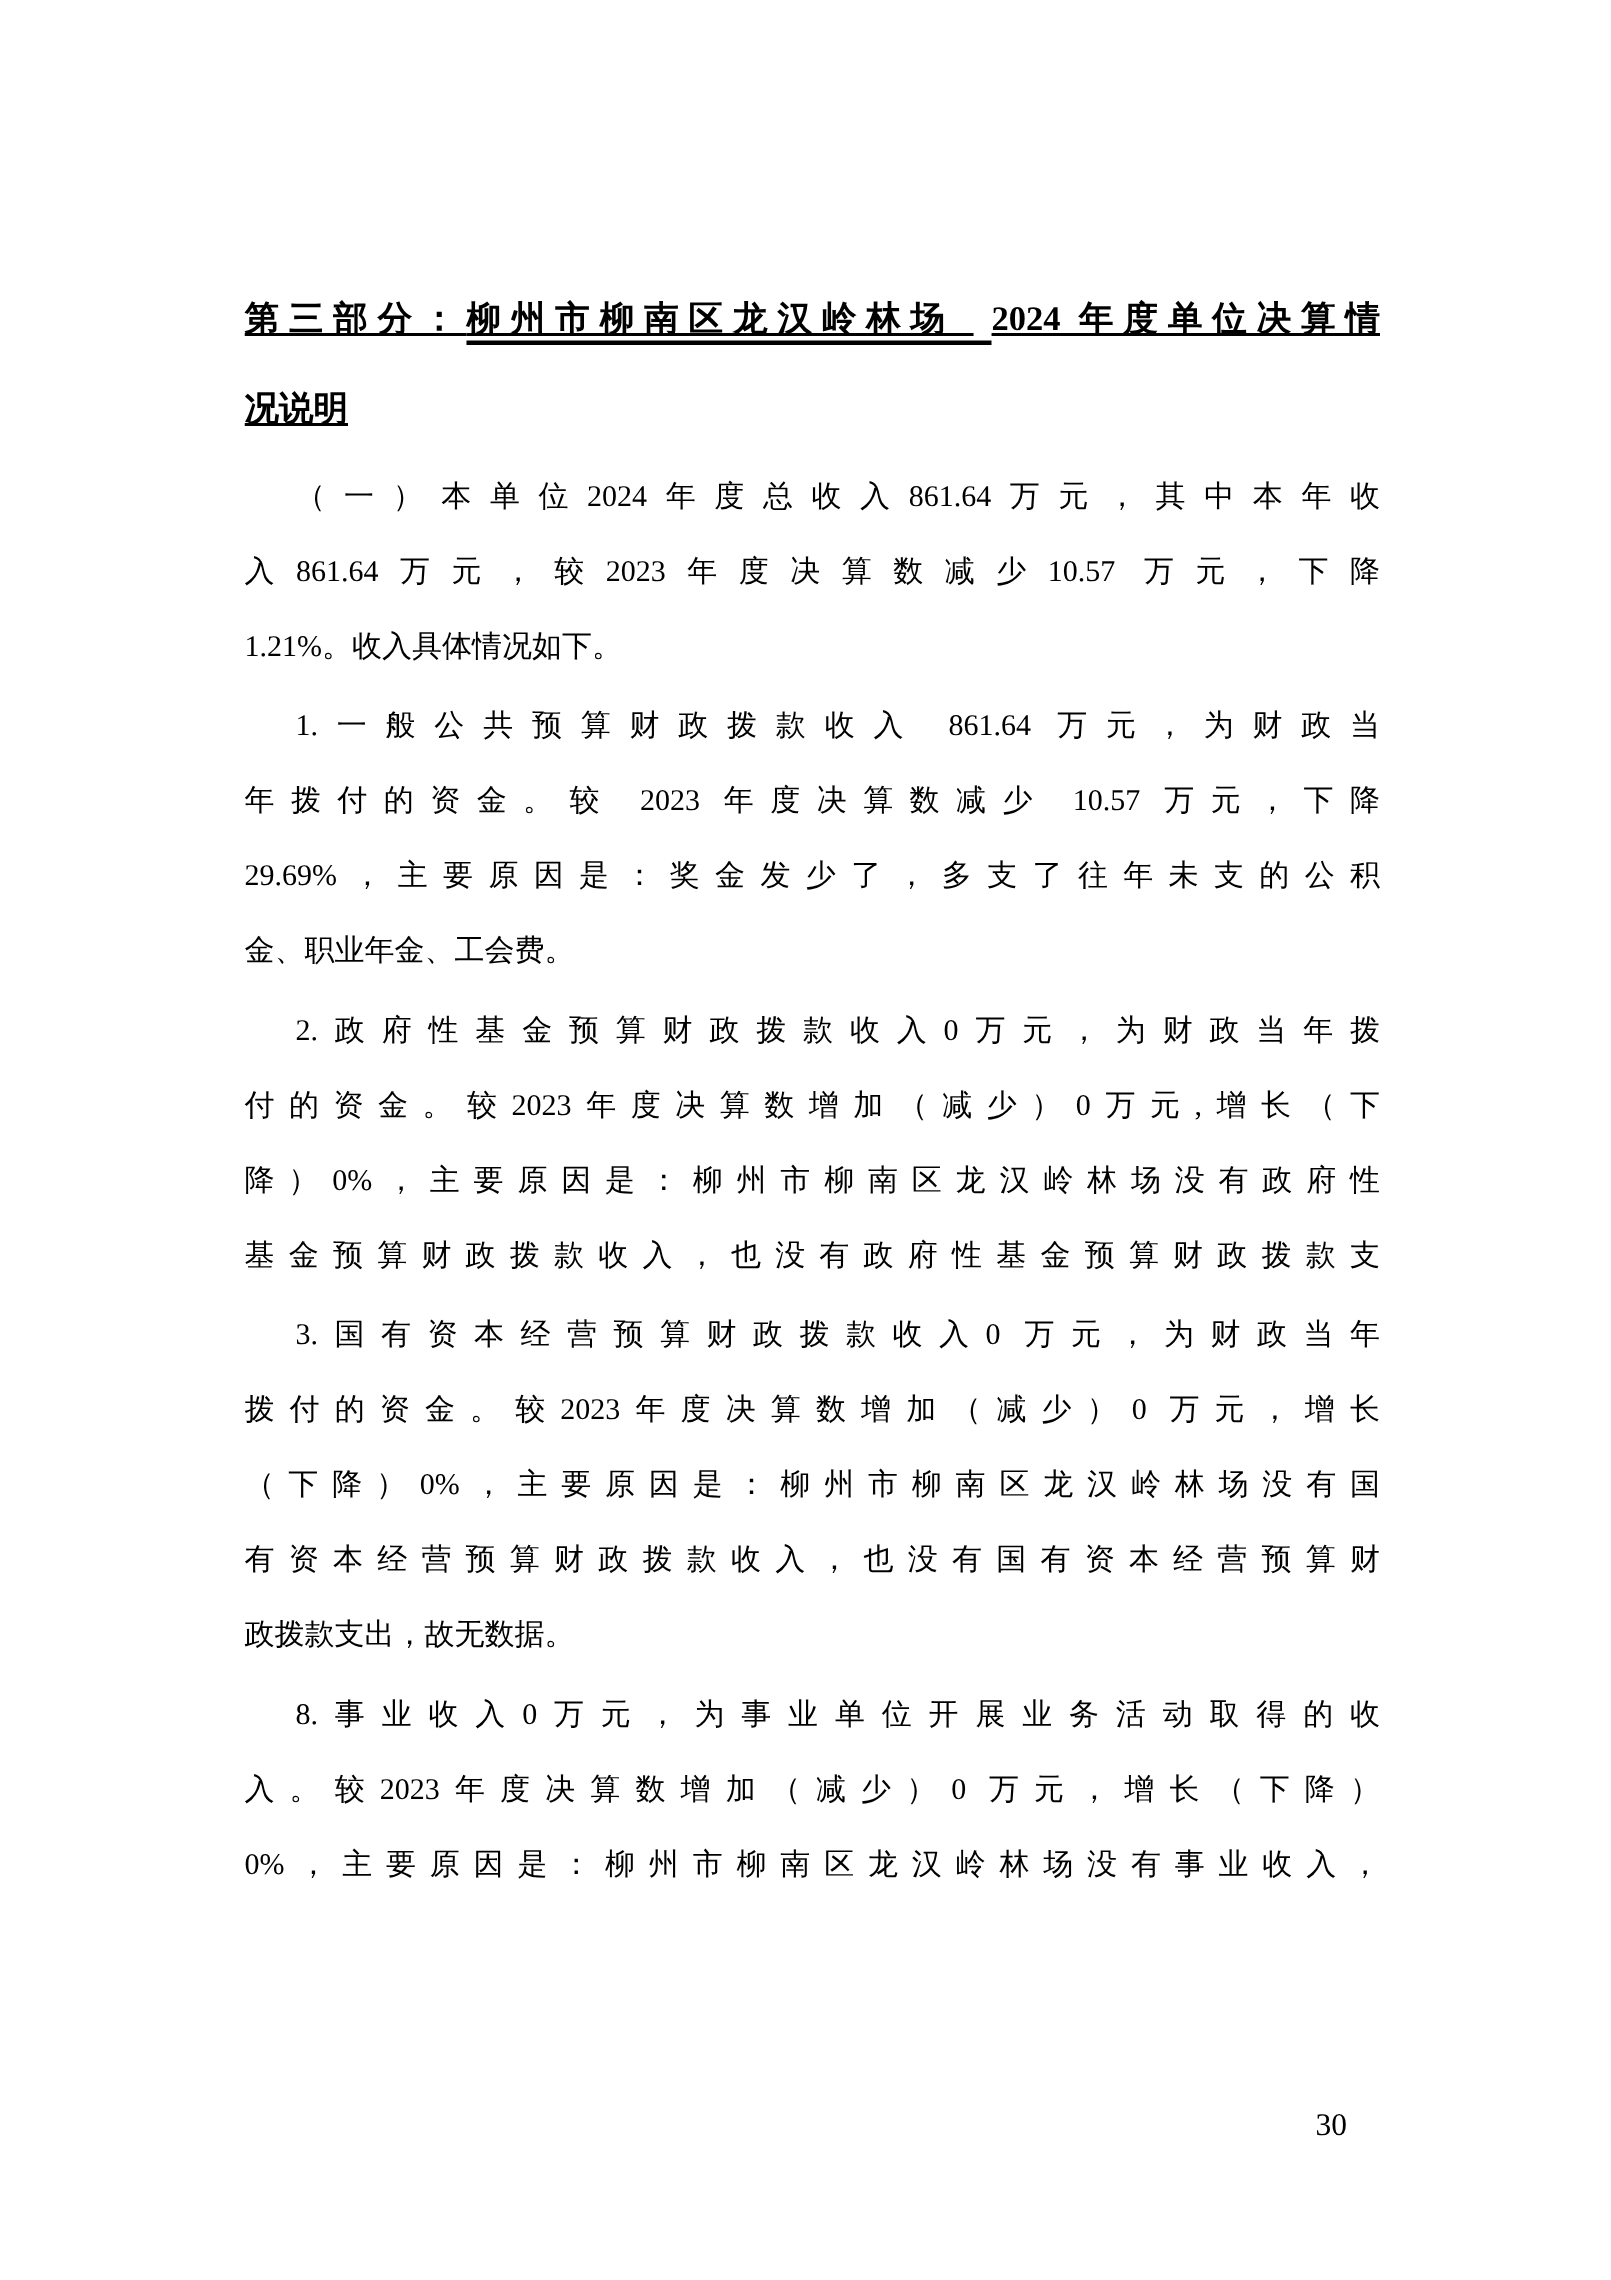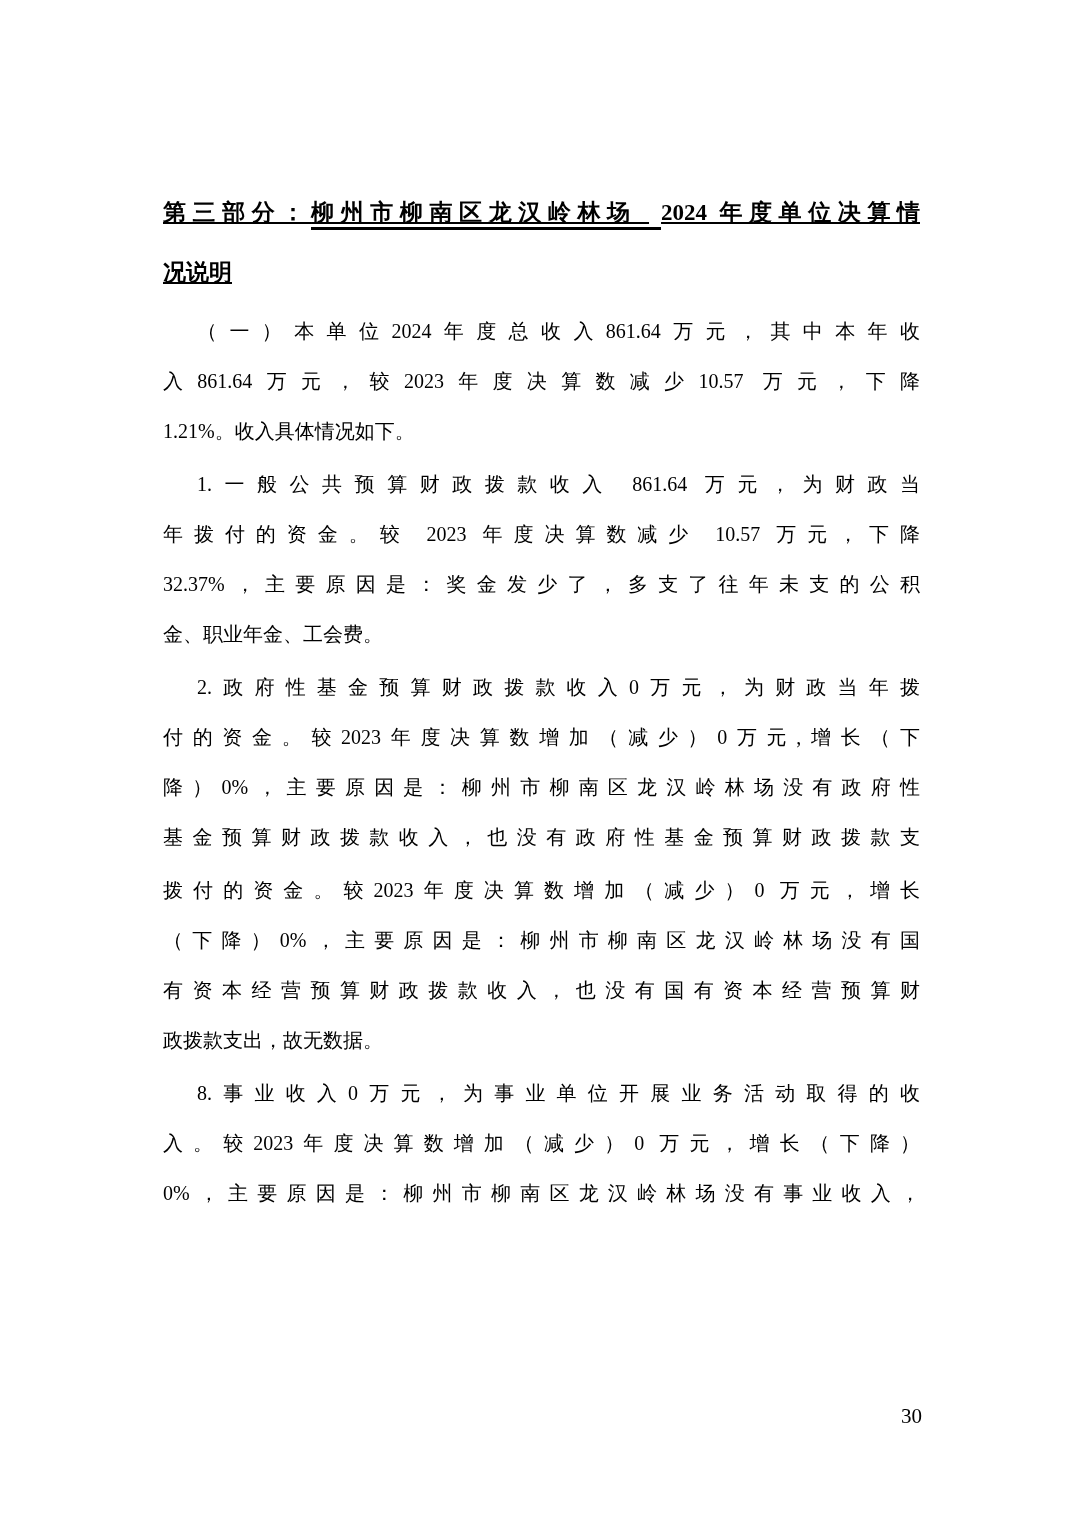--- a/index.html
+++ b/index.html
@@ -53,21 +53,21 @@
     margin-top: 3px;
   }
   .u {
     border-bottom: 3px solid currentColor;
     padding-bottom: 2px;
     padding-right: 12px;
   }
   .pageno {
     position: absolute;
     top: 1404px;
-    right: 152px;
+    right: 176px;
     font-size: 21px;
     line-height: 24px;
     font-family: "Liberation Serif", "DejaVu Serif", serif;
   }
 </style>
 </head>
 <body>
 
 <div class="sheet">
   <div class="content">
@@ -80,32 +80,33 @@
 
     <div class="para">
       <div class="line indent">（一）本单位2024年度总收入861.64万元，其中本年收</div>
       <div class="line">入861.64万元，较2023年度决算数减少10.57 万元，下降</div>
       <div class="line end">1.21%。收入具体情况如下。</div>
     </div>
 
     <div class="para">
       <div class="line indent">1.一般公共预算财政拨款收入 861.64 万元，为财政当</div>
       <div class="line">年拨付的资金。较 2023 年度决算数减少 10.57 万元，下降</div>
-      <div class="line">32.37%，主要原因是：奖金发少了，多支了往年未支的公积</div>
+      <div class="line">29.69%，主要原因是：奖金发少了，多支了往年未支的公积</div>
       <div class="line end">金、职业年金、工会费。</div>
     </div>
 
     <div class="para">
       <div class="line indent">2.政府性基金预算财政拨款收入0万元，为财政当年拨</div>
       <div class="line">付的资金。较2023年度决算数增加（减少）0万元,增长（下</div>
       <div class="line">降）0%，主要原因是：柳州市柳南区龙汉岭林场没有政府性</div>
       <div class="line">基金预算财政拨款收入，也没有政府性基金预算财政拨款支</div>
     </div>
 
     <div class="para">
+      <div class="line indent">3.国有资本经营预算财政拨款收入0 万元，为财政当年</div>
       <div class="line">拨付的资金。较2023年度决算数增加（减少）0 万元，增长</div>
       <div class="line">（下降）0%，主要原因是：柳州市柳南区龙汉岭林场没有国</div>
       <div class="line">有资本经营预算财政拨款收入，也没有国有资本经营预算财</div>
       <div class="line end">政拨款支出，故无数据。</div>
     </div>
 
     <div class="para">
       <div class="line indent">8.事业收入0万元，为事业单位开展业务活动取得的收</div>
       <div class="line">入。较2023年度决算数增加（减少）0 万元，增长（下降）</div>
       <div class="line">0%，主要原因是：柳州市柳南区龙汉岭林场没有事业收入，</div>

